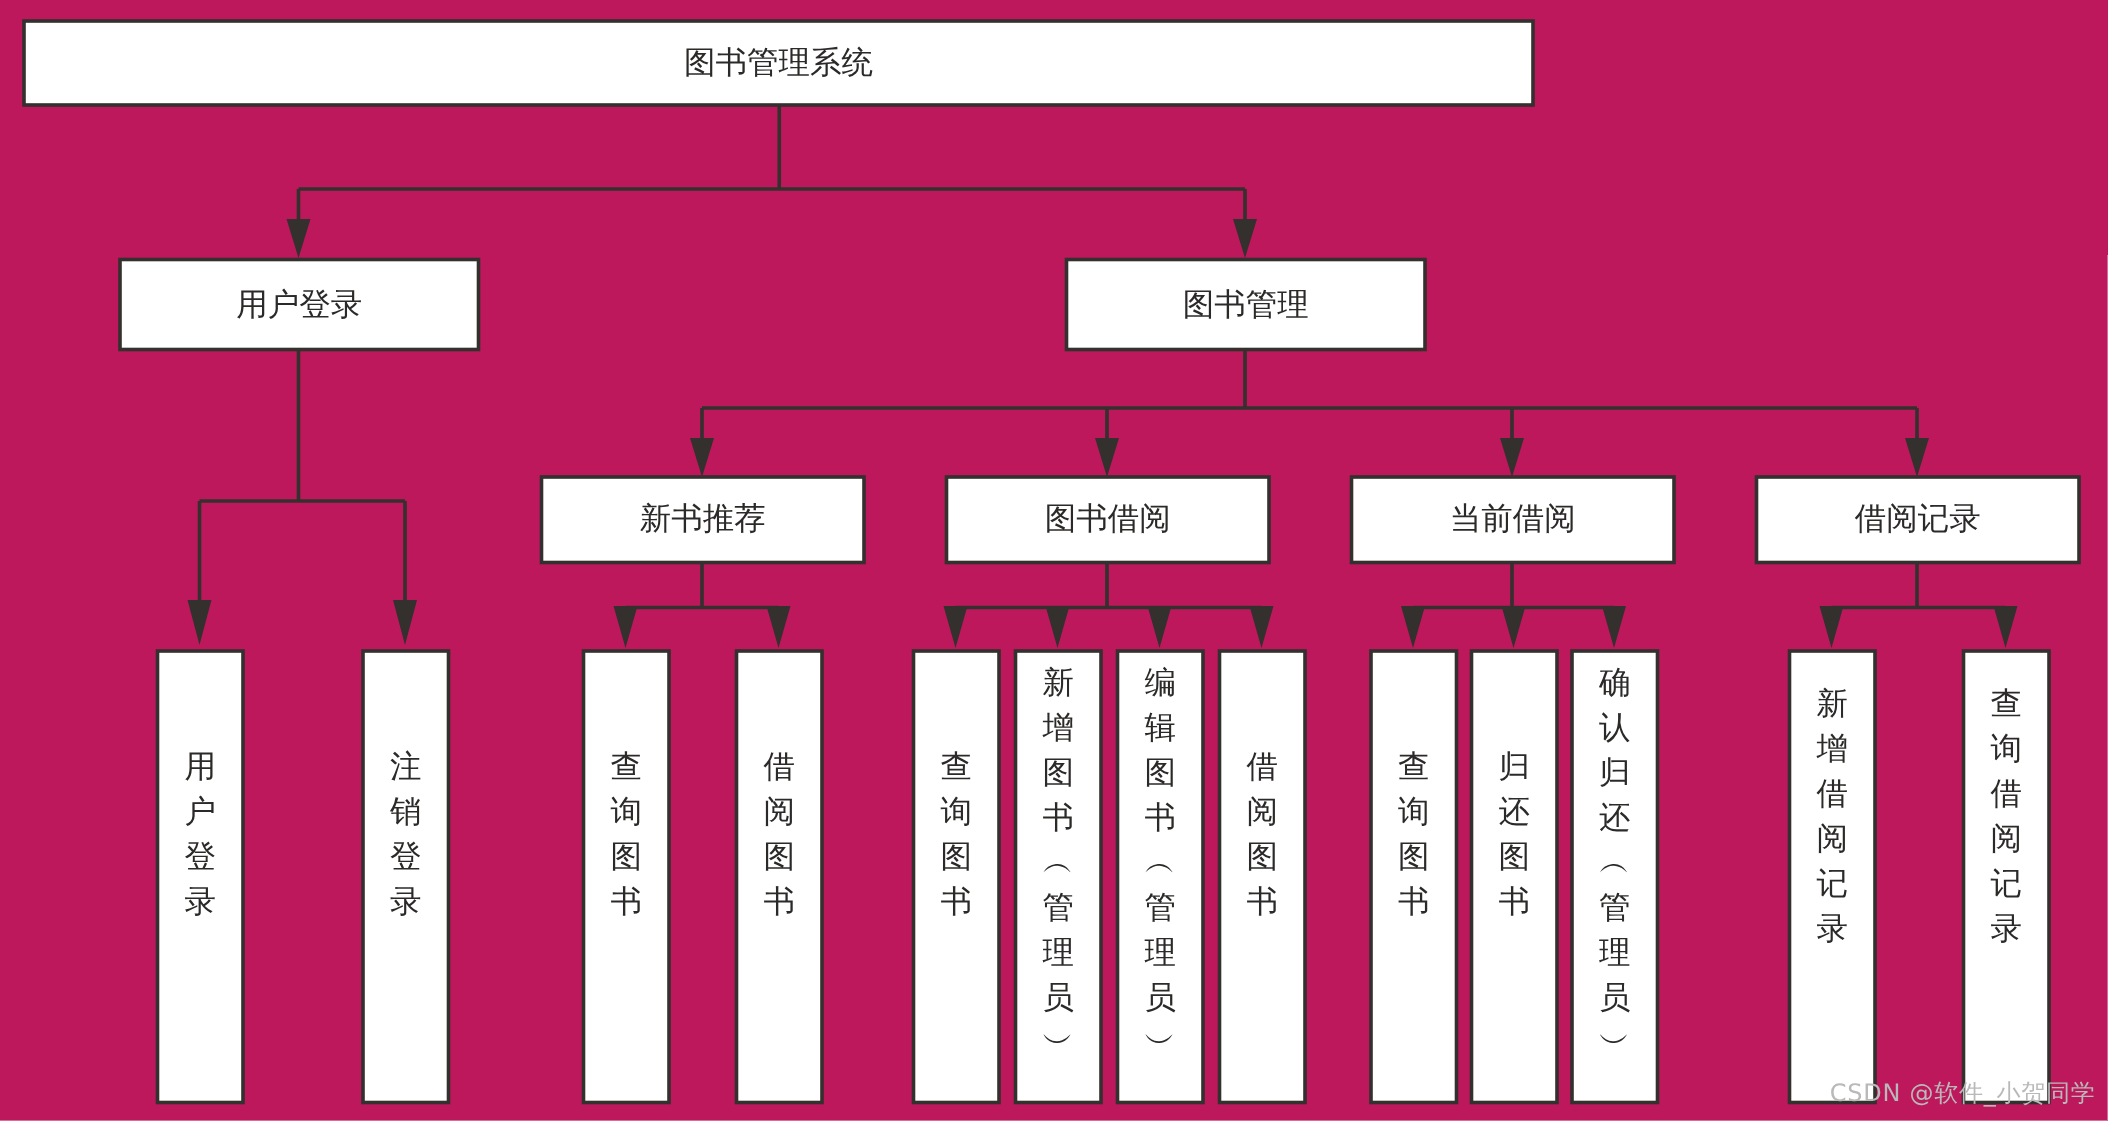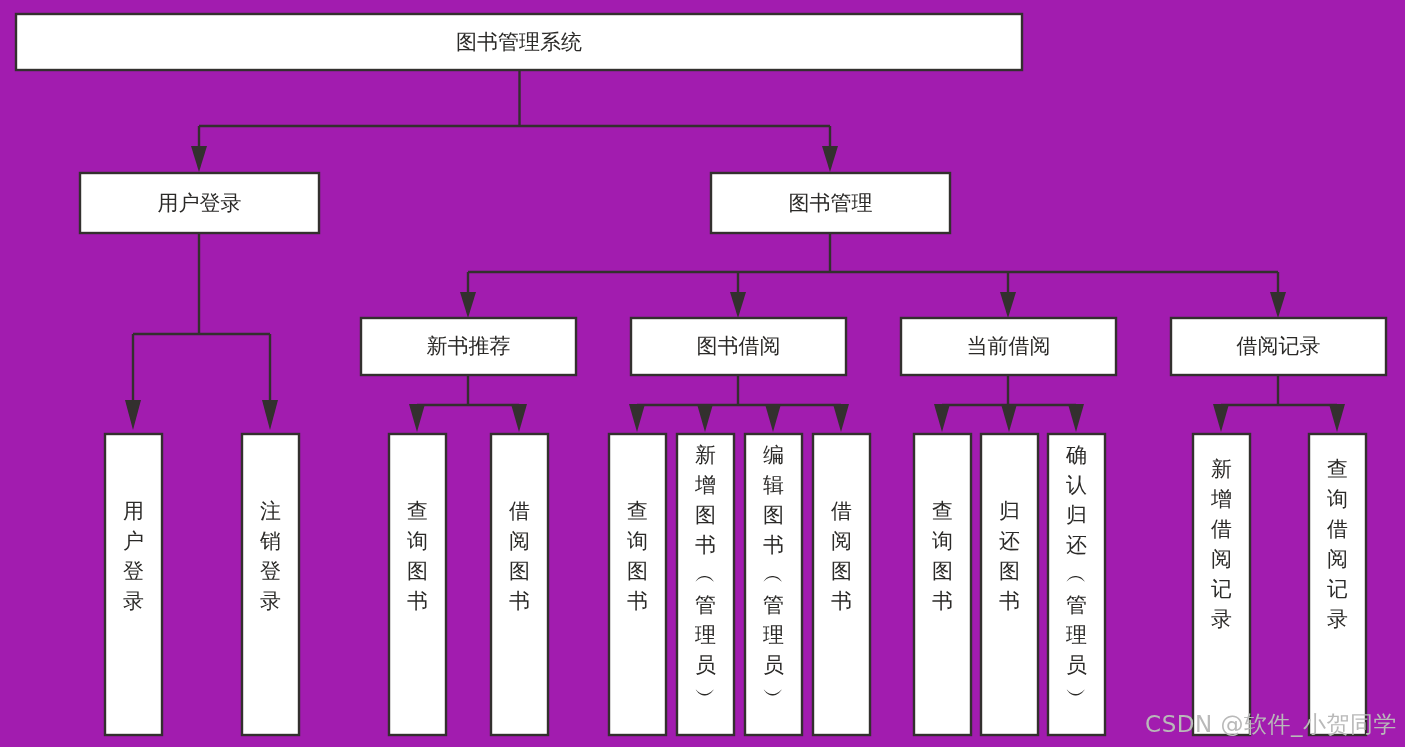--- a/index.html
+++ b/index.html
@@ -10,21 +10,21 @@
   body {
     width: 1405px;
     height: 747px;
     overflow: hidden;
     font-family: "DejaVu Sans", "Liberation Sans", sans-serif;
   }
   #diagram-root {
     position: relative;
     width: 1405px;
     height: 747px;
-    background: #a21caf;
+    background: #be185d;
   }
   svg#flowchart {
     position: absolute;
     left: 0;
     top: 0;
     width: 1405px;
     height: 747px;
     display: block;
   }
   .node-rect {
@@ -52,21 +52,21 @@
   }
   .arrow-head {
     fill: #33302e;
     stroke: none;
   }
   #watermark {
     position: absolute;
     right: 8px;
     bottom: 7px;
     font-family: "DejaVu Sans", "Liberation Sans", sans-serif;
-    font-size: 23px;
+    font-size: 16px;
     color: #b9b9b9;
     letter-spacing: 0.5px;
     white-space: nowrap;
     pointer-events: none;
   }
 </style>
 </head>
 <body>
 
 <div id="diagram-root">

